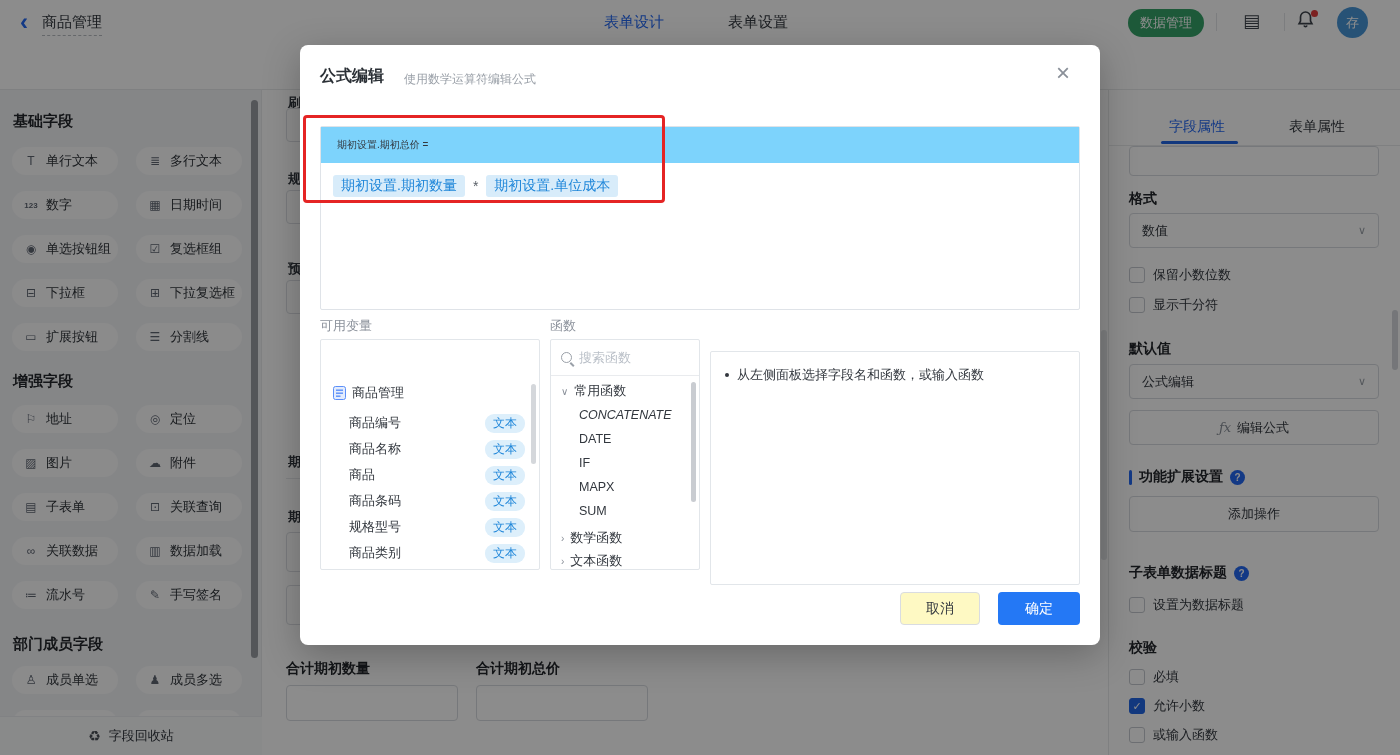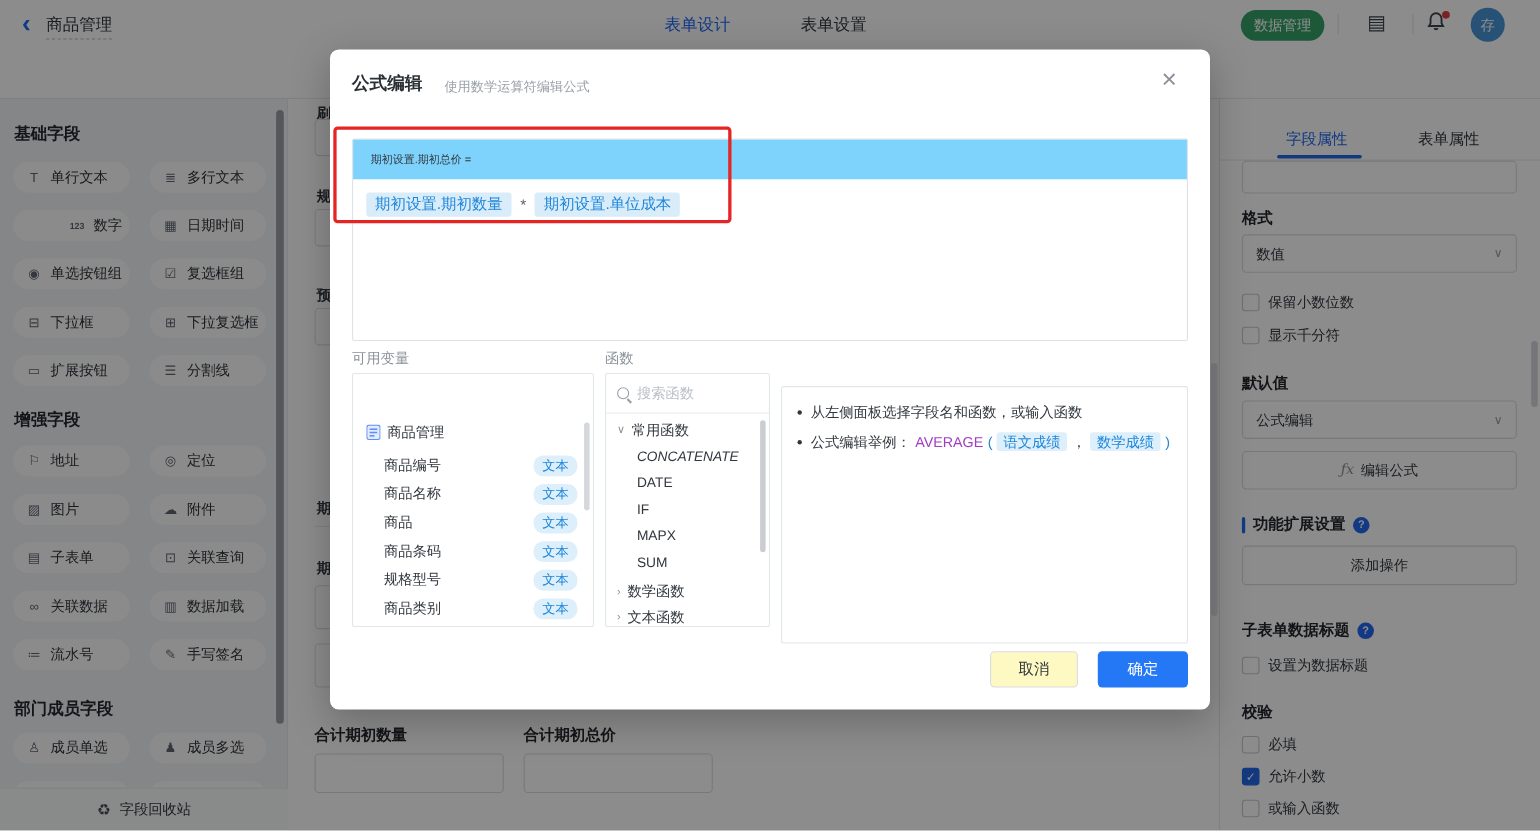--- a/index.html
+++ b/index.html
@@ -29,21 +29,21 @@
   .btn-outline { left:1176px; top:61px; width:68px; height:28px; border:1px solid #2468f2; color:#2468f2; background:#fff; border-radius:15px; font-size:13px; display:flex; align-items:center; justify-content:center; cursor:pointer; }
   .btn-fill { left:1256px; top:61px; width:68px; height:28px; background:#2462e8; color:#fff; border-radius:15px; font-size:13px; display:flex; align-items:center; justify-content:center; cursor:pointer; }
   .btn-share { left:1334px; top:59px; width:31px; height:31px; border:1px solid #ccd6ef; border-radius:50%; background:#fff; color:#2468f2; font-size:15px; display:flex; align-items:center; justify-content:center; cursor:pointer; }
   .btn-share span { display:inline-block; transform:rotate(-40deg); }
 
   
   .sidebar { left:0; top:90px; width:262px; height:665px; background:#f3f4f6; border-right:1px solid #e7e9ec; }
   .sec-title { left:13px; font-size:15px; font-weight:bold; color:#24272c; }
   .fpill { width:106px; height:28px; background:#fdfdfe; border-radius:15px; display:flex; align-items:center; gap:7px; padding-left:11px; cursor:pointer; }
   .fpill .ic { color:#5f6672; font-size:12px; width:16px; text-align:center; flex:none; }
-  .fpill .ic.num { font-size:8px; font-weight:bold; letter-spacing:0;margin-left:39px; }
+  .fpill .ic.num { font-size:8px; font-weight:bold; letter-spacing:0; }
   .fpill .lb { font-size:13px; color:#2e3338; white-space:nowrap; }
   .sb-scroll { left:251px; top:100px; width:7px; height:558px; border-radius:4px; background:#9a9da3; cursor:pointer; }
   .recycle { left:0; top:716px; width:262px; height:39px; background:#fafbfc; border-top:1px solid #ebedf0; display:flex; align-items:center; justify-content:center; gap:8px; font-size:13px; color:#32373e; cursor:pointer; }
   .recycle .ic { color:#4a4f56; font-size:14px; }
 
   
   .canvas { left:262px; top:90px; width:846px; height:665px; background:#fff; overflow:hidden; }
   .cv-label { position:absolute; left:26px; font-size:13px; font-weight:bold; color:#32373e; white-space:nowrap; }
   .cv-box { position:absolute; left:24px; width:180px; border:1px solid #dcdfe4; border-radius:4px; background:#fff; }
   .cv-line { position:absolute; left:24px; width:300px; height:1px; background:#e8eaed; }
@@ -433,32 +433,20 @@
         <span>文本函数</span>
       </div>
       <div class="v-scroll" style="top:42px;height:120px;background:#c9ccd1;"></div>
     </div>
 
     <div class="panel" style="left:410px;top:294px;width:370px;height:234px;margin-top:12px;">
       <div class="h-row" style="top:14px;">
         <span class="h-dot"></span>
         <span>从左侧面板选择字段名和函数，或输入函数</span>
       </div>
-      <div class="h-row" style="top:41px;">
-        <span class="h-dot"></span>
-        <span class="h-inline">
-          <span>公式编辑举例：</span>
-            <span class="h-fn">AVERAGE</span>
-            <span class="h-paren">(</span>
-          <span class="h-chip">语文成绩</span>
-          <span>，</span>
-          <span class="h-chip">数学成绩</span>
-          <span class="h-paren">)</span>
-        </span>
-      </div>
     </div>
 
     <div class="abs m-cancel">取消</div>
     <div class="abs m-ok">确定</div>
   </div>
 
   <div class="abs red-rect"></div>
 
 </div>
 

